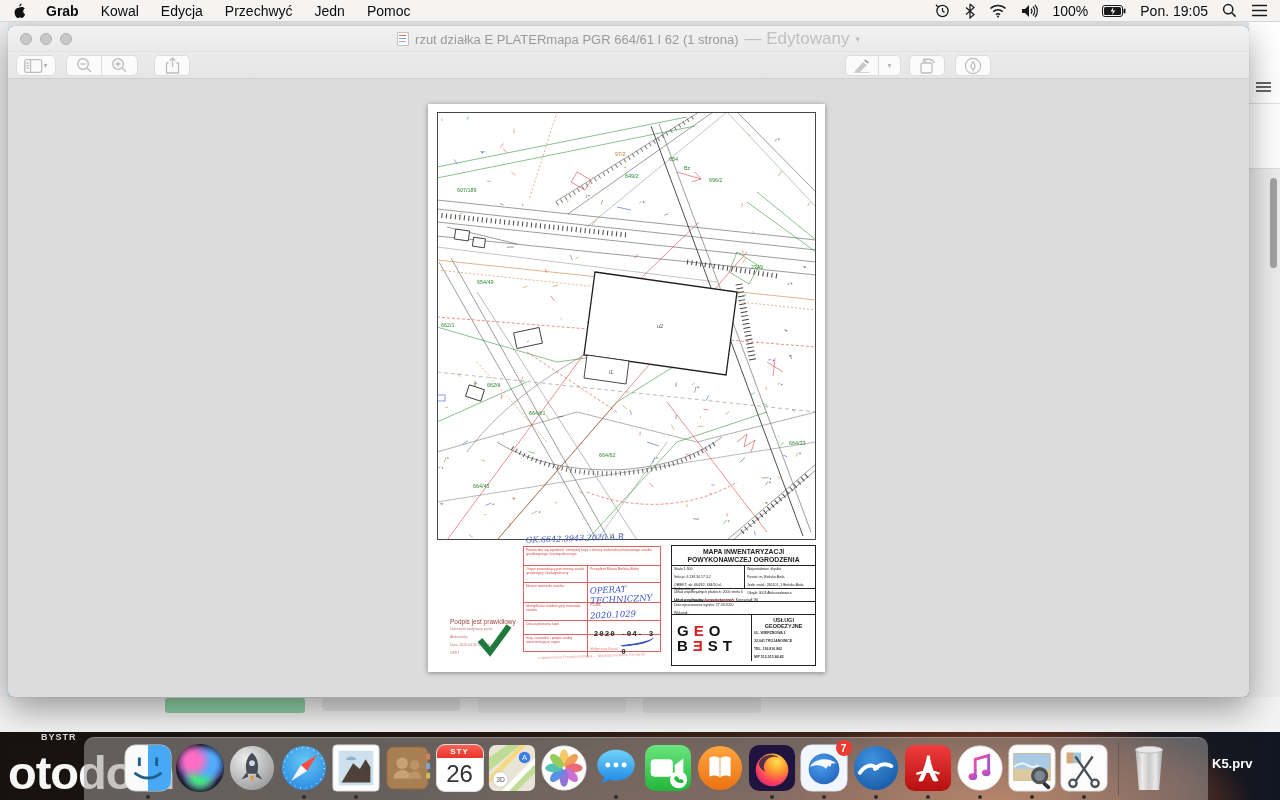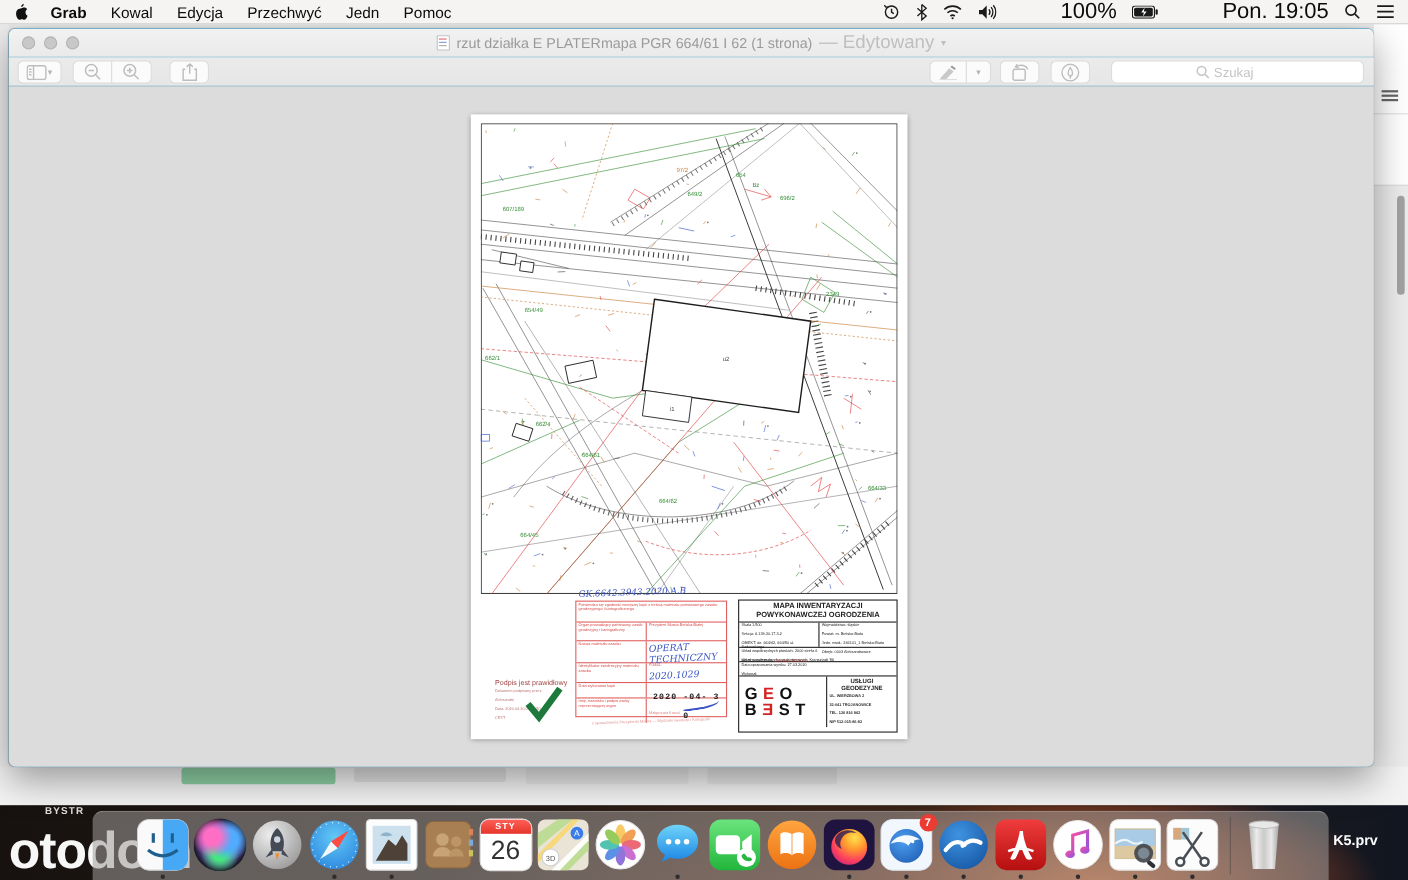--- a/index.html
+++ b/index.html
@@ -33,21 +33,21 @@
 
   
   #menubar { position:absolute; left:0; top:0; width:1280px; height:22px; background:#f6f4f3;
     display:flex; align-items:center; padding:0 12px; font-size:14px; color:#0b0b0b; z-index:50;
     border-bottom:1px solid #d8d6d5; }
   #menubar .apple { margin-right:20px; display:flex; align-items:center; }
   #menubar .menu-item { margin-right:22px; cursor:default;text-align:right; }
   #menubar .menu-item.app { font-weight:bold; }
   #menu-right { margin-left:auto; display:flex; align-items:center; gap:14px; }
   #menu-right svg { display:block; }
-  #menu-right .txt { font-size:20px;margin-left:44px; }
+  #menu-right .txt { font-size:14px; }
 
   
   #window { position:absolute; left:8px; top:26px; width:1241px; height:671px; border-radius:6px;
     box-shadow:0 12px 34px rgba(0,0,0,.38), 0 0 1px rgba(0,0,0,.3); background:#0ea5e9; z-index:10; }
   #titlebar { position:absolute; left:0; top:0; width:100%; height:26px; background:linear-gradient(#f2f2f2,#eaeaea);
     border-radius:6px 6px 0 0; border-bottom:1px solid #e0e0e0; }
   .traffic { position:absolute; top:7px; width:12px; height:12px; border-radius:50%; background:#c8c8c8; border:1px solid #b2b2b2; }
   #tl-close { left:12px; } #tl-min { left:32px; } #tl-zoom { left:52px; }
   #title-center { position:absolute; left:0; top:0; width:100%; height:26px; display:flex; align-items:center; justify-content:center; gap:6px; }
   #title-doc-icon { width:12px; height:14px; background:#fff; border:1px solid #c2c2c2; border-radius:1px; position:relative; }
@@ -288,27 +288,20 @@
           <path d="M6 3.5c4-2.5 9-1 10.5 2.5"></path>
           <path d="M6.8 1.2 5.2 3.7l2.9 1"></path>
         </svg>
     </div>
     <div id="tb-markup" class="tb-btn">
       <svg width="18" height="18" viewBox="0 0 18 18" fill="none" stroke="#bdbdbd" stroke-width="1.2">
         <circle cx="9" cy="9" r="7.6"></circle>
           <path d="M9 4.5c1.3 1.8 2 3.4 2 4.8 0 1.6-.9 2.7-2 2.7s-2-1.1-2-2.7c0-1.4.7-3 2-4.8z"></path>
           <path d="M9 12v2.5"></path>
         </svg>
-    </div>
-    <div id="tb-search">
-      <svg width="13" height="13" viewBox="0 0 15 15" fill="none" stroke="#c4c4c4" stroke-width="1.6">
-        <circle cx="6.2" cy="6.2" r="4.6"></circle>
-          <path d="M9.8 9.8 13.6 13.6"></path>
-        </svg>
-      <input type="text" placeholder="Szukaj" style="">
     </div>
   </div>
 
   <div id="content">
     <div id="page">
 
       <svg id="map-svg" width="379" height="428" viewBox="0 0 379 428">
         <rect x="0.5" y="0.5" width="378" height="427" fill="#fff" stroke="#333" stroke-width="0.9"></rect>
         <g stroke="#3a3a3a" stroke-width="0.5" fill="none">
           <path d="M0,88 L379,128"></path>

